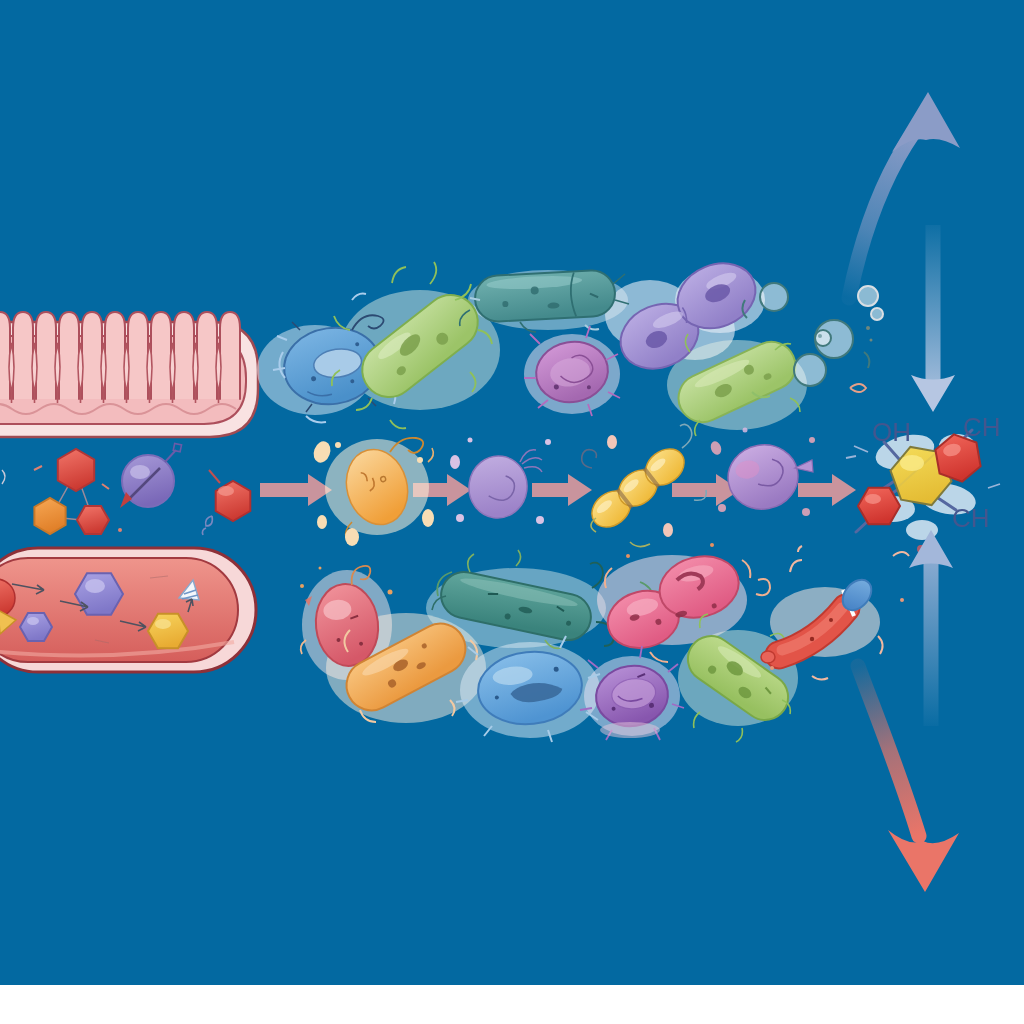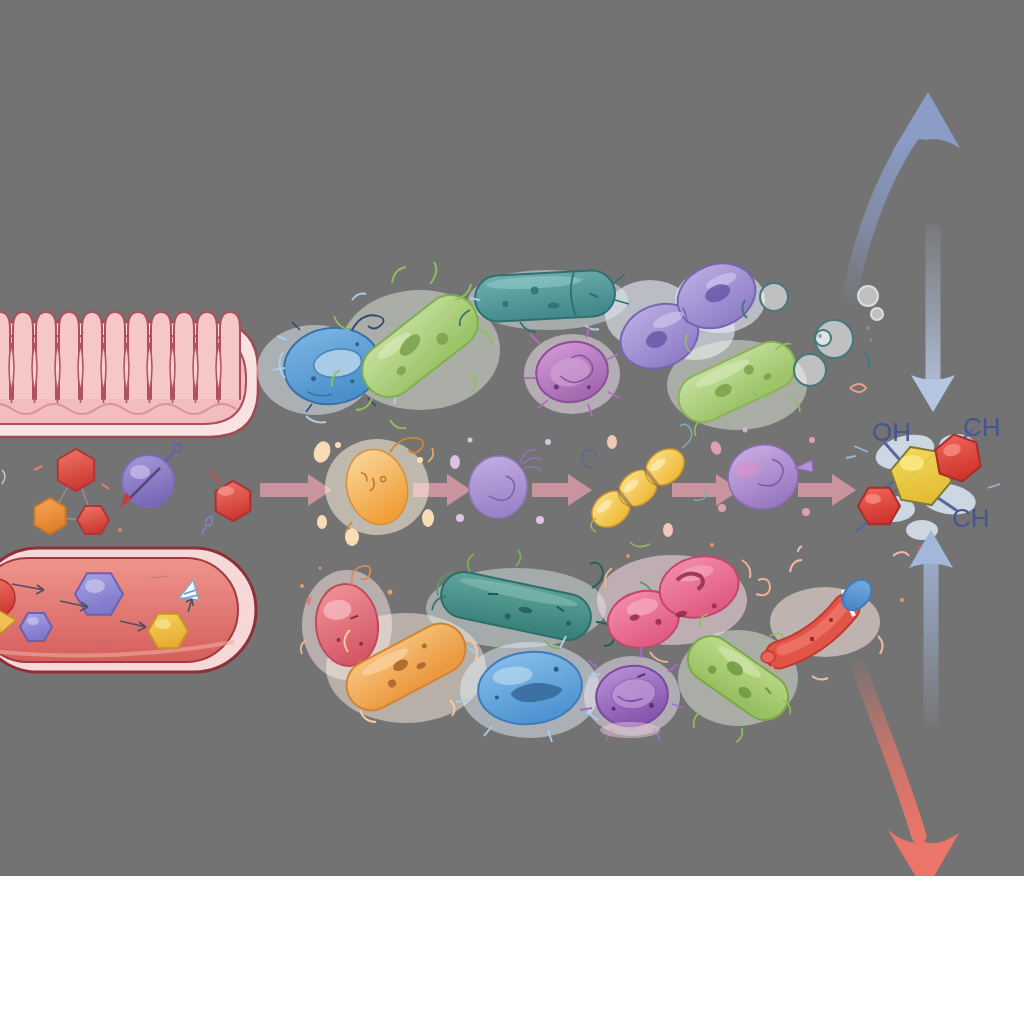--- a/index.html
+++ b/index.html
@@ -1,16 +1,16 @@
 <!DOCTYPE html>
 <html><head>
 <meta charset="utf-8">
 <style>
   html,body{margin:0;padding:0;background:#ffffff;}
-  .stage{position:relative;width:1024px;height:876px;background:#737373;overflow:hidden;}
+  .stage{position:relative;width:1024px;height:985px;background:#0369a1;overflow:hidden;}
   svg{display:block;}
   .chemlbl{font-family:"Liberation Sans",sans-serif;font-size:26px;font-weight:500;}
 </style>
 </head>
 <body>
 
 <div class="stage">
 <svg width="1024" height="1024" viewBox="0 0 1024 1024" xmlns="http://www.w3.org/2000/svg">
 <defs>
   <linearGradient id="gVessel" x1="0" y1="0" x2="0" y2="1">

